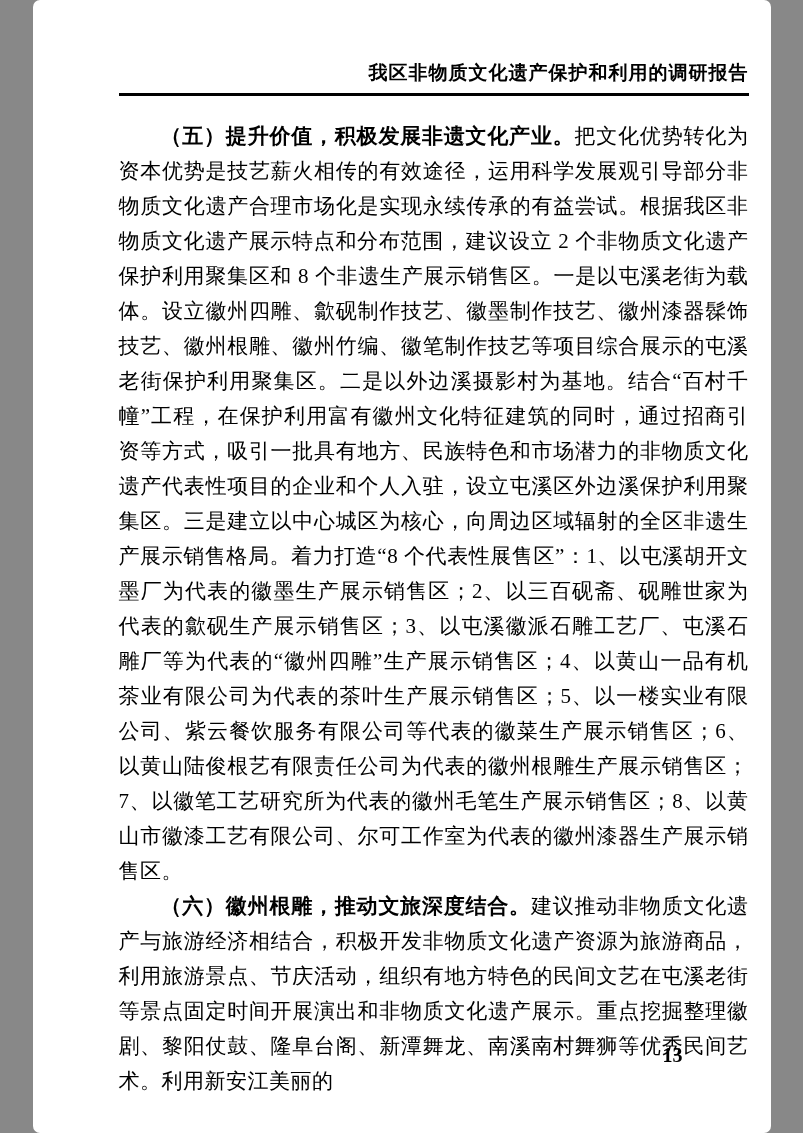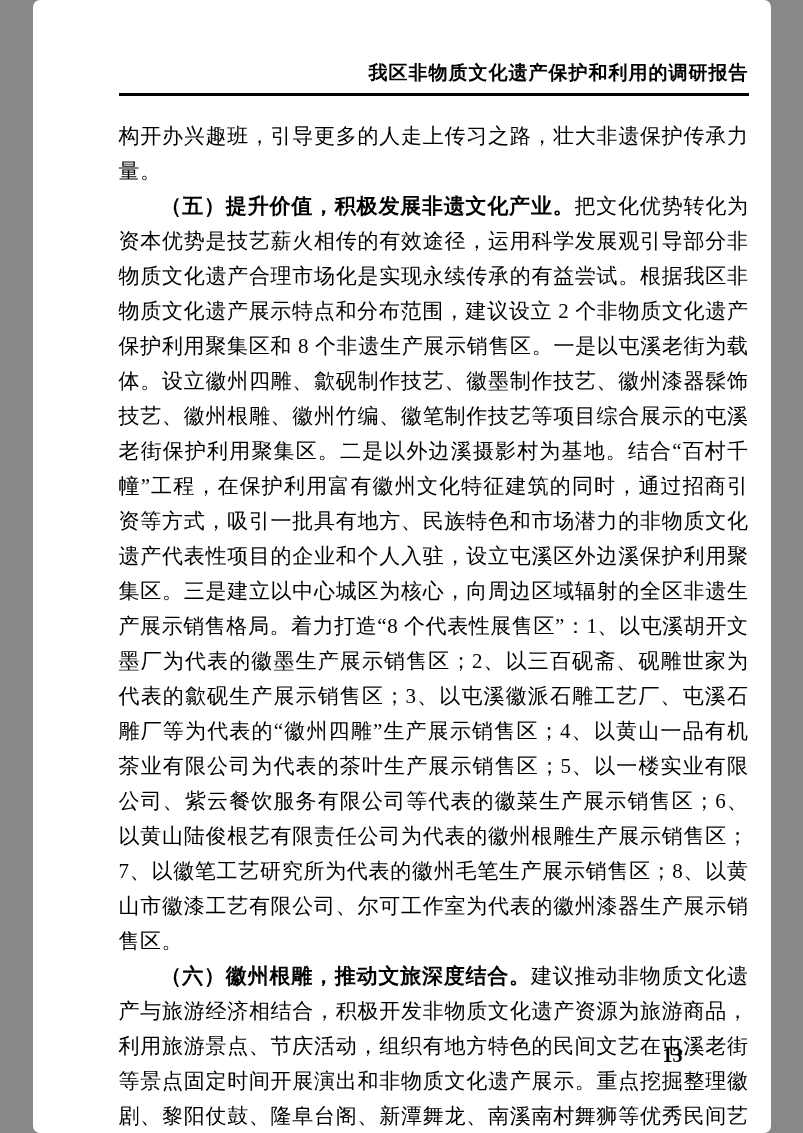--- a/index.html
+++ b/index.html
@@ -55,21 +55,20 @@
 </style>
 </head>
 <body>
 
 <div class="page">
   <div class="content">
     <div class="header">我区非物质文化遗产保护和利用的调研报告</div>
     <div class="header-rule"></div>
 
     <div class="body-text">
-      <p>构开办兴趣班，引导更多的人走上传习之路，壮大非遗保护传承力量。</p>
 
       <p class="indent"><span class="lead">（五）提升价值，积极发展非遗文化产业。</span><span>把文化优势转化为资本优势是技艺薪火相传的有效途径，运用科学发展观引导部分非物质文化遗产合理市场化是实现永续传承的有益尝试。根据我区非物质文化遗产展示特点和分布范围，建议设立 2 个非物质文化遗产保护利用聚集区和 8 个非遗生产展示销售区。一是以屯溪老街为载体。设立徽州四雕、歙砚制作技艺、徽墨制作技艺、徽州漆器髹饰技艺、徽州根雕、徽州竹编、徽笔制作技艺等项目综合展示的屯溪老街保护利用聚集区。二是以外边溪摄影村为基地。结合“百村千幢”工程，在保护利用富有徽州文化特征建筑的同时，通过招商引资等方式，吸引一批具有地方、民族特色和市场潜力的非物质文化遗产代表性项目的企业和个人入驻，设立屯溪区外边溪保护利用聚集区。三是建立以中心城区为核心，向周边区域辐射的全区非遗生产展示销售格局。着力打造“8 个代表性展售区”：1、以屯溪胡开文墨厂为代表的徽墨生产展示销售区；2、以三百砚斋、砚雕世家为代表的歙砚生产展示销售区；3、以屯溪徽派石雕工艺厂、屯溪石雕厂等为代表的“徽州四雕”生产展示销售区；4、以黄山一品有机茶业有限公司为代表的茶叶生产展示销售区；5、以一楼实业有限公司、紫云餐饮服务有限公司等代表的徽菜生产展示销售区；6、以黄山陆俊根艺有限责任公司为代表的徽州根雕生产展示销售区；7、以徽笔工艺研究所为代表的徽州毛笔生产展示销售区；8、以黄山市徽漆工艺有限公司、尔可工作室为代表的徽州漆器生产展示销售区。</span></p>
 
       <p class="indent"><span class="lead">（六）徽州根雕，推动文旅深度结合。</span><span>建议推动非物质文化遗产与旅游经济相结合，积极开发非物质文化遗产资源为旅游商品，利用旅游景点、节庆活动，组织有地方特色的民间文艺在屯溪老街等景点固定时间开展演出和非物质文化遗产展示。重点挖掘整理徽剧、黎阳仗鼓、隆阜台阁、新潭舞龙、南溪南村舞狮等优秀民间艺术。利用新安江美丽的</span></p>
     </div>
   </div>
 
   <div class="page-number">13</div>
 </div>
 

